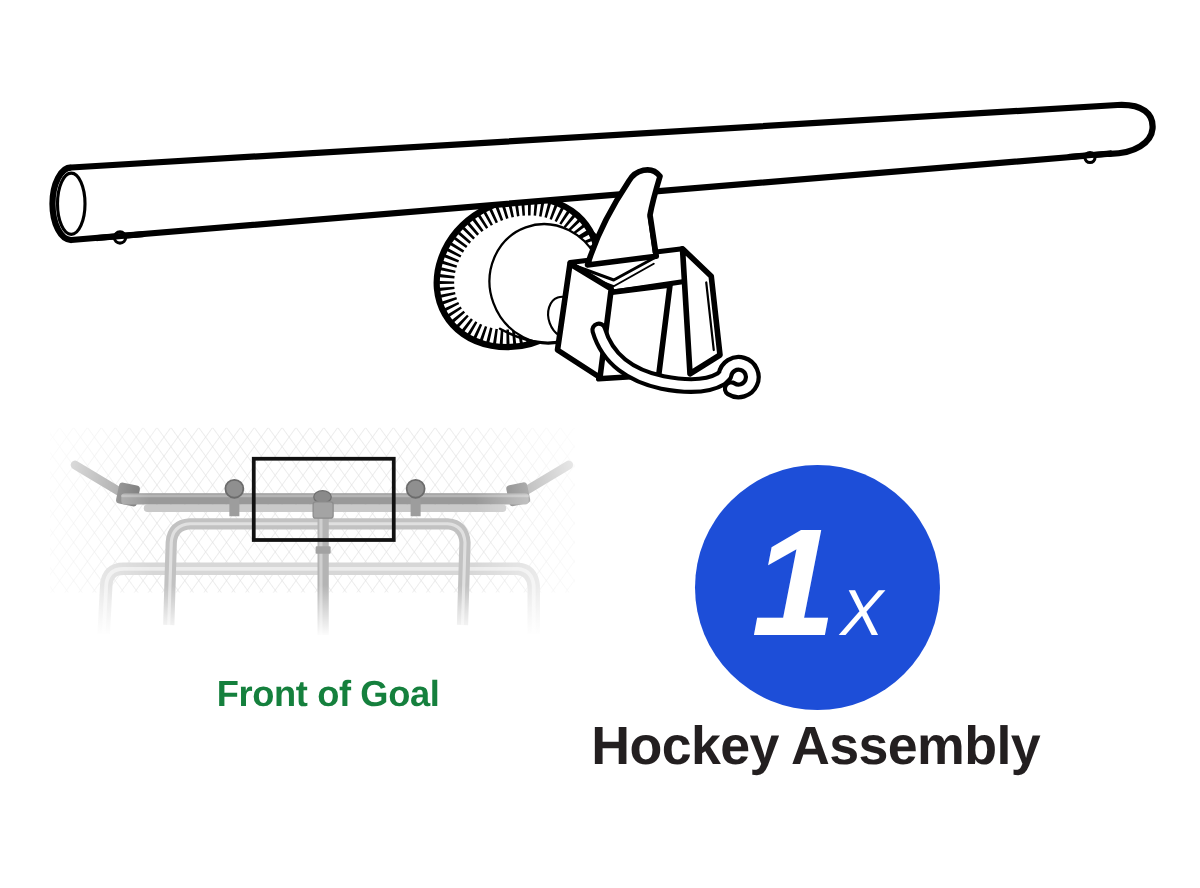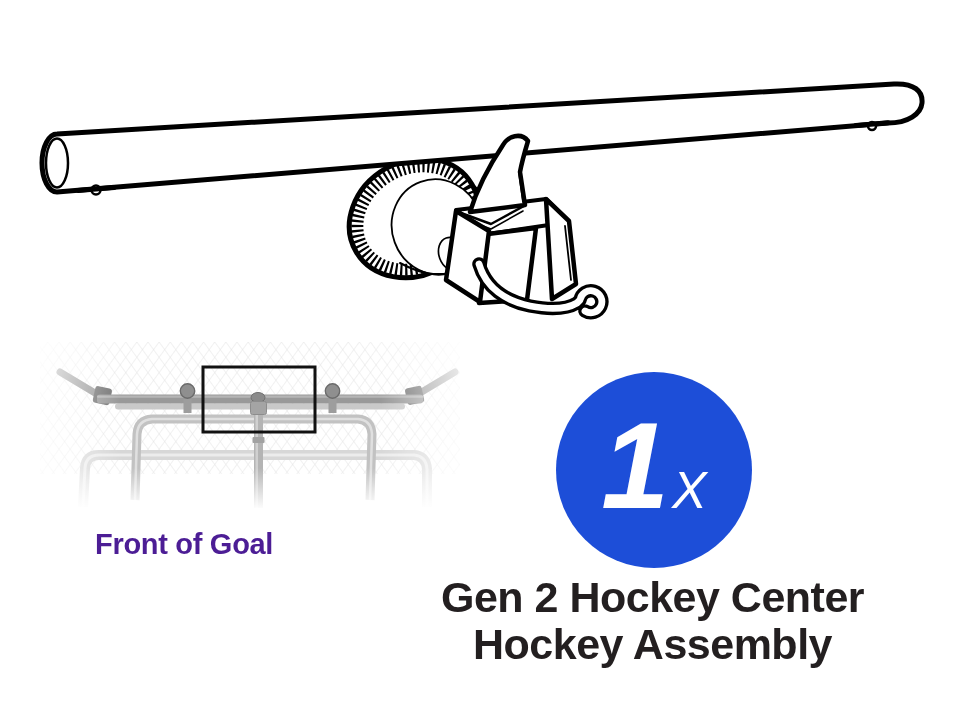--- a/index.html
+++ b/index.html
@@ -3,22 +3,22 @@
 <meta charset="utf-8">
 <style>
   html,body{margin:0;padding:0;background:#fff;}
   .stage{
     position:relative;width:960px;height:710px;background:#ffffff;overflow:hidden;
     font-family:"Liberation Sans",sans-serif;color:#231f20;
   }
   .main-art{position:absolute;left:0;top:0;}
   .inset-art{position:absolute;left:25px;top:342px;}
   .goal-caption{
-    position:absolute;left:95px;top:528px;width:335px;
-    font-size:29px;font-weight:700;color:#4c1d95;letter-spacing:-0.3px;
+    position:absolute;left:95px;top:540px;width:335px;text-align:center;
+    font-size:29px;font-weight:700;color:#15803d;letter-spacing:-0.3px;
   }
   .badge{
     position:absolute;left:556px;top:372px;width:196px;height:196px;border-radius:50%;
     background:#1d4ed8;color:#fff;text-align:center;line-height:188px;white-space:nowrap;font-style:italic;
   }
   .badge .qty{font-size:122px;font-weight:700;}
   .badge .mult{font-size:52px;font-weight:400;margin-left:3px;}
   .part-label{
     position:absolute;left:390px;top:574px;width:525px;text-align:center;
     font-size:43px;line-height:47px;font-weight:700;color:#231f20;letter-spacing:-0.5px;
@@ -130,17 +130,16 @@
     <rect x="178" y="25" width="112" height="65" fill="none" stroke="#111" stroke-width="3"></rect>
   </svg>
 
   <div class="goal-caption">Front of Goal</div>
 
   <div class="badge">
     <span class="qty">1</span><span class="mult">X</span>
   </div>
 
   <div class="part-label">
-    <div>Gen 2 Hockey Center</div>
     <div>Hockey Assembly</div>
   </div>
 
 </div>
 
 </body></html>

